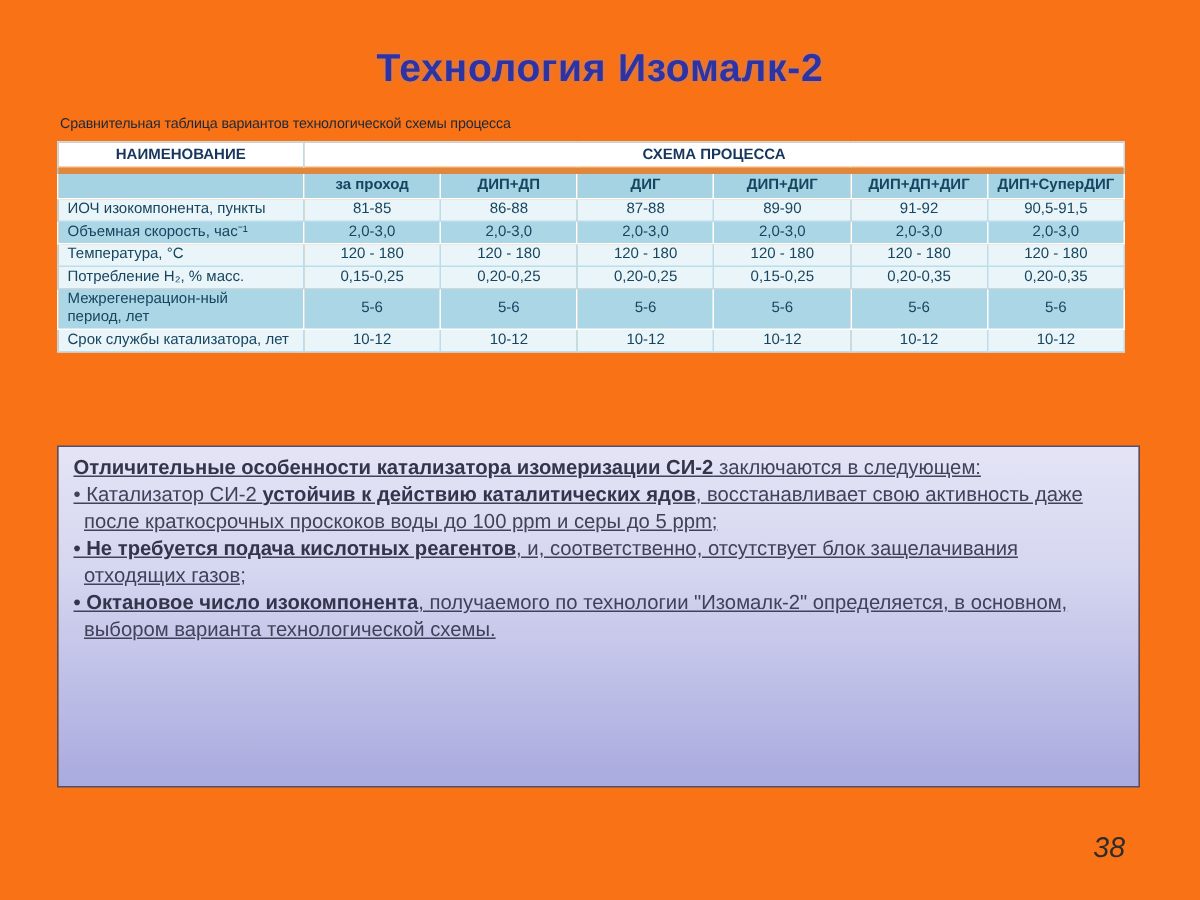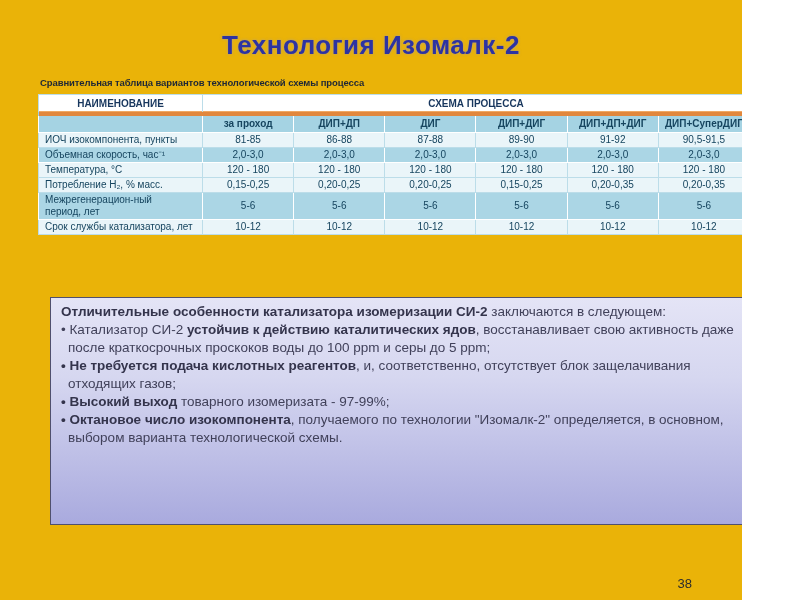--- a/index.html
+++ b/index.html
@@ -1,58 +1,59 @@
 <!DOCTYPE html>
 <html><head>
 <meta charset="utf-8">
 <style>
   * { margin:0; padding:0; box-sizing:border-box; }
   html,body { width:800px; height:600px; background:#fff; font-family:"Liberation Sans", sans-serif; }
-  .slide { position:relative; width:742px; height:600px; background:#eab308; overflow:hidden;padding-left:14px; }
+  .slide { position:relative; width:800px; height:600px; background:#f97316; overflow:hidden;padding-left:14px; }
 
   .title {
     position:absolute; top:30px; left:0; width:100%;
     text-align:center; font-size:26px; font-weight:bold;
     color:#2d33a2; letter-spacing:0.5px;
     text-shadow:0 0 3px rgba(130,140,225,0.55);
   }
 
   .caption {
     position:absolute; top:77px; left:40px;
-    font-size:9.5px; font-weight:bold; color:#1e2736; letter-spacing:-0.1px;
+    font-size:9.5px; font-weight:normal; color:#1e2736; letter-spacing:-0.1px;
   }
 
   .cmp-wrap { position:absolute; top:94px; left:38px; width:712px; }
   table.cmp {
     border-collapse:collapse; table-layout:fixed; width:712px;
     font-size:10px; color:#16455f; border:1px solid #9fcfe0;
   }
   table.cmp col.name-col { width:164px; }
   table.cmp th, table.cmp td { padding:1px 4px; text-align:center; vertical-align:middle; }
   tr.h1 th { background:#ffffff; color:#17365d; font-size:10px; font-weight:bold; height:17px; border:1px solid #bcdde9; border-bottom:none; }
   tr.orange-row td { height:4px; padding:0; background:#e1873d; border-top:1px solid #f0a863; }
   tr.h2 th { background:#a5d3e3; font-weight:bold; height:17px; border:1px solid #ffffff; border-top:none; }
   tbody td { height:14px; line-height:12px; }
   tbody td.label { text-align:left; padding-left:6px; white-space:pre-line; }
   tbody tr.light td { background:#eaf5f9; border:1px solid #bcdde9; }
   tbody tr.stripe td { background:#abd6e5; border:1px solid #ffffff; }
 
   .features {
-    position:absolute; top:297px; left:50px; width:722px; height:228px;
+    position:absolute; top:297px; left:38px; width:722px; height:228px;
     border:1.5px solid #50506e;
     background:linear-gradient(180deg, #e4e4f6 0%, #d6d7f0 35%, #a9aade 100%);
     padding:5px 10px; font-size:13.5px; line-height:18px; color:#41415a;
     overflow:hidden;
+    text-decoration:underline;
   }
   .features .para { padding-left:7px; text-indent:-7px; }
   .features .b { font-weight:bold; color:#34344c; }
 
   .page-number {
-    position:absolute; top:576px; right:50px;
-    font-size:13px; color:#2c2c2c;
+    position:absolute; top:555px; right:50px;
+    font-size:19px; color:#2c2c2c;font-style:italic;
   }
 </style>
 </head>
 <body>
 
 <div class="slide">
 
   <h1 class="title">Технология Изомалк-2</h1>
 
   <div class="caption">Сравнительная таблица вариантов технологической схемы процесса</div>
@@ -143,19 +144,18 @@
             <td>10-12</td>
           </tr>
         </tbody>
     </table>
   </div>
 
   <div class="features">
       <div class="para"><span class="b">Отличительные особенности катализатора изомеризации СИ-2</span><span> заключаются в следующем:</span></div>
       <div class="para"><span>• Катализатор СИ-2 </span><span class="b">устойчив к действию каталитических ядов</span><span>, восстанавливает свою активность даже после краткосрочных проскоков воды до 100 ppm и серы до 5 ppm;</span></div>
       <div class="para"><span class="b">• Не требуется подача кислотных реагентов</span><span>, и, соответственно, отсутствует блок защелачивания отходящих газов;</span></div>
-      <div class="para"><span class="b">• Высокий выход</span><span> товарного изомеризата - 97-99%;</span></div>
       <div class="para"><span class="b">• Октановое число изокомпонента</span><span>, получаемого по технологии "Изомалк-2" определяется, в основном, выбором варианта технологической схемы.</span></div>
     </div>
 
   <div class="page-number">38</div>
 
 </div>
 
 </body></html>

